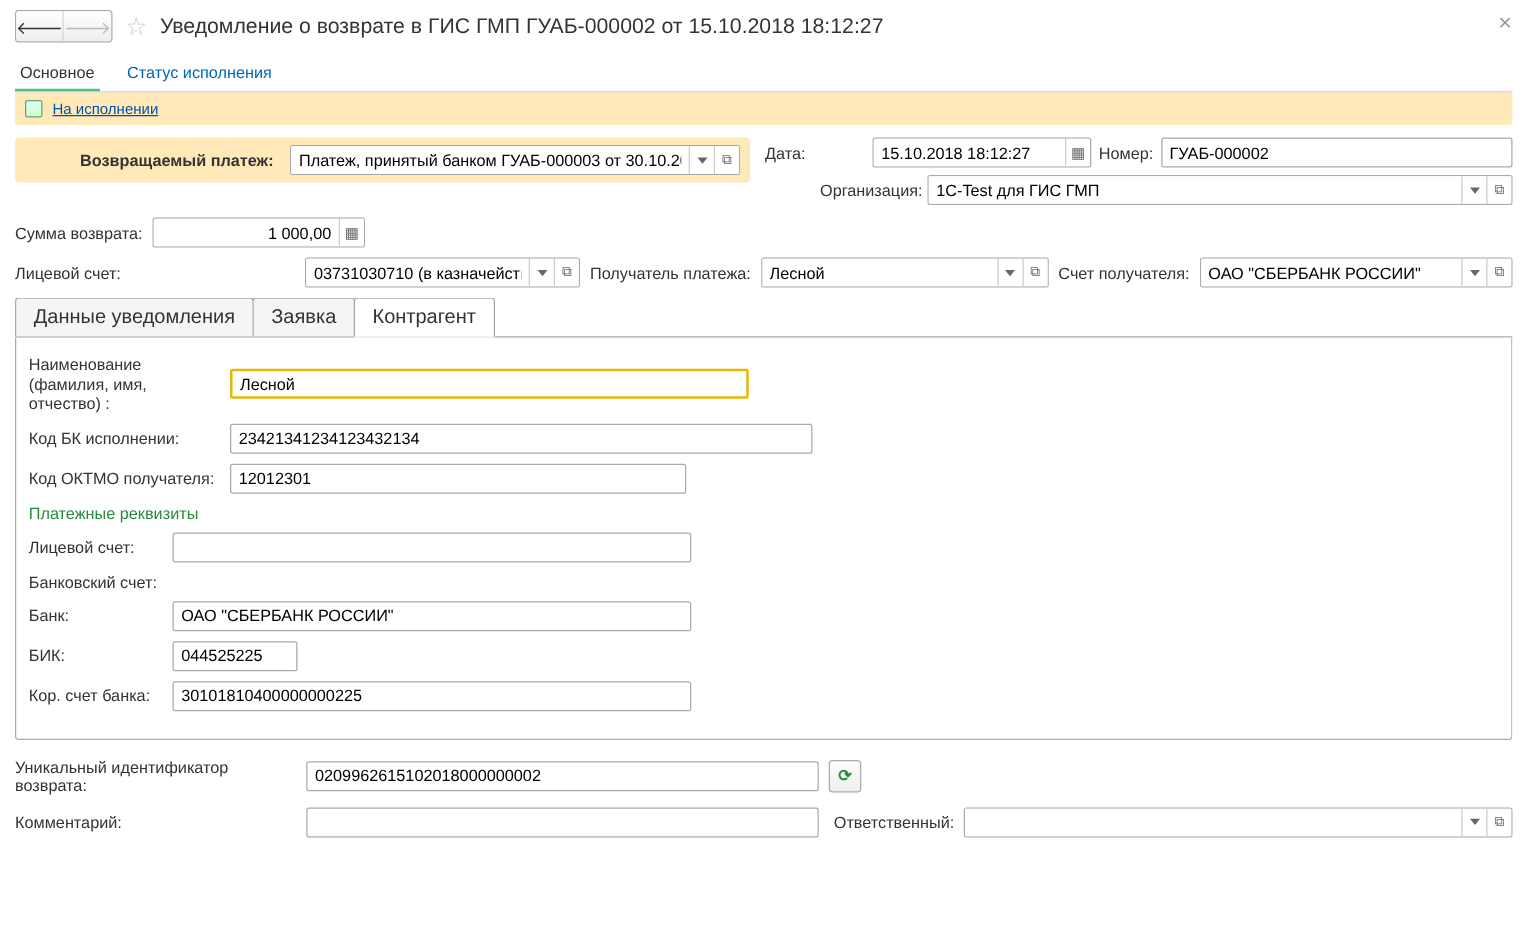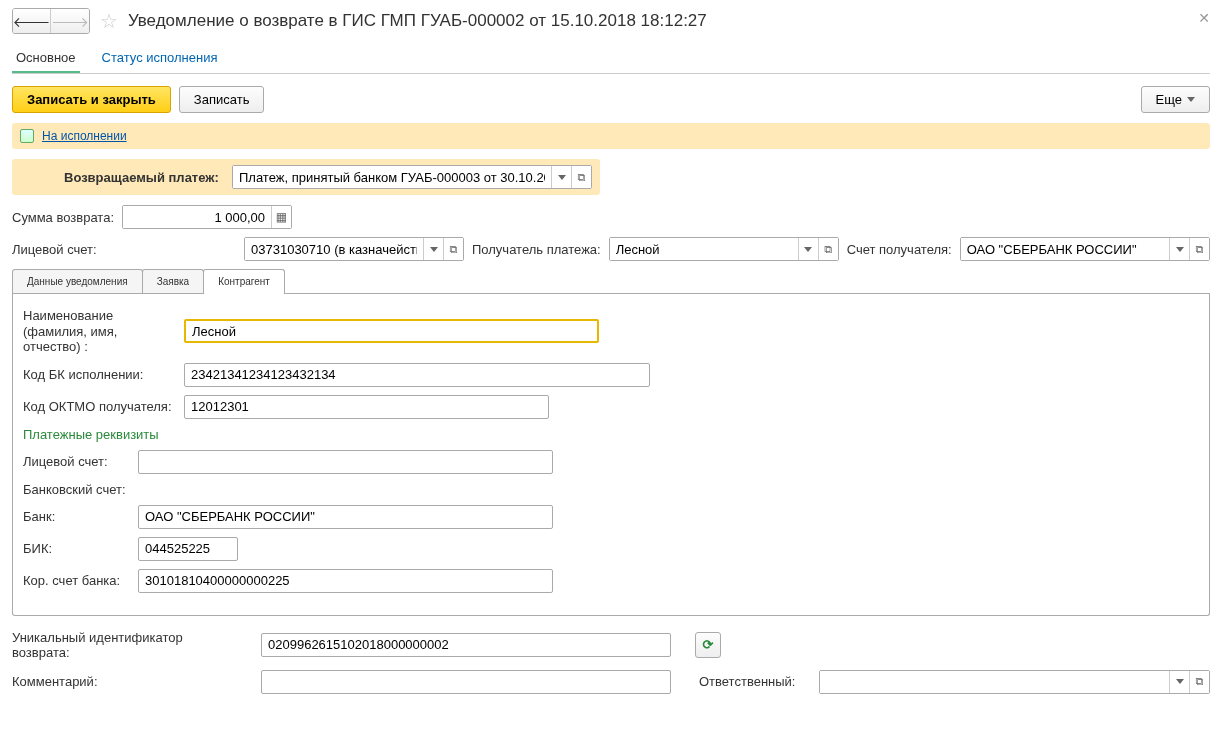--- a/index.html
+++ b/index.html
@@ -188,21 +188,21 @@
       margin-top: 6px;
     }
     .inner-tab {
       padding: 6px 14px;
       border: 1px solid #aaa;
       border-bottom: none;
       margin-right: -1px;
       background: #f5f5f5;
       cursor: pointer;
       border-radius: 3px 3px 0 0;
-      font-size: 10px;
+      font-size: 16px;
     }
     .inner-tab.active {
       background: #fff;
       position: relative;
       z-index: 1;
     }
     .inner-tab.active::after {
       content: '';
       position: absolute;
       left: 0; right: 0; bottom: -1px;
@@ -241,21 +241,21 @@
       display: flex;
       align-items: center;
       gap: 10px;
       margin-bottom: 8px;
     }
     .sub-label { width: 105px; flex-shrink: 0; }
     .footer-rows { margin-top: 14px; }
     .footer-row {
       display: flex;
       align-items: center;
-      gap: 24px;
+      gap: 8px;
       margin-bottom: 10px;
     }
     .footer-label { width: 225px; flex-shrink: 0; }
     .small-btn {
       width: 26px;
       height: 26px;
       border: 1px solid #aaa;
       border-radius: 3px;
       display: flex;
       align-items: center;
@@ -302,28 +302,20 @@
     <span class="star-icon">☆</span>
     <span class="title">Уведомление о возврате в ГИС ГМП ГУАБ-000002 от 15.10.2018 18:12:27</span>
     <span class="close-x">✕</span>
   </div>
 
   <div class="tabs-line">
     <div class="tab-link active">Основное</div>
     <div class="tab-link">Статус исполнения</div>
   </div>
 
-  <div class="toolbar">
-    <button class="btn primary">Записать и закрыть</button>
-    <button class="btn">Записать</button>
-    <button class="btn more">
-      <span>Еще</span>
-      <span class="chevron"></span>
-    </button>
-  </div>
 
   <div class="status-bar">
     <span class="doc-icon"></span>
     <span class="status-link">На исполнении</span>
   </div>
 
   <div class="top-grid">
     <div class="left-col">
       <div class="yellow-block">
         <div class="field-row">
@@ -331,20 +323,41 @@
           <div class="input-group" style="flex:1">
             <input value="Платеж, принятый банком ГУАБ-000003 от 30.10.2018 0:00:0" style="">
             <div class="input-btn">
                 <span class="chevron"></span>
               </div>
             <div class="input-btn expand-icon"></div>
           </div>
         </div>
       </div>
     </div>
+    <div class="right-col">
+      <div class="field-row">
+        <span class="label" style="width:80px">Дата:</span>
+        <div class="input-group" style="width:175px">
+          <input value="15.10.2018 18:12:27" style="">
+          <div class="input-btn cal-icon"></div>
+        </div>
+        <span class="label">Номер:</span>
+        <input class="plain-input" style="flex: 1 1 0%;" value="ГУАБ-000002">
+      </div>
+      <div class="field-row">
+        <span class="label" style="width:80px">Организация:</span>
+        <div class="input-group" style="flex:1">
+          <input value="1С-Test для ГИС ГМП" style="">
+          <div class="input-btn">
+              <span class="chevron"></span>
+            </div>
+          <div class="input-btn expand-icon"></div>
+        </div>
+      </div>
+    </div>
   </div>
 
   <div class="bottom-area">
     <div class="row2">
       <span class="label">Сумма возврата:</span>
       <div class="input-group" style="width:170px">
         <input class="right" style="text-align: right;" value="1 000,00">
         <div class="input-btn cal-icon"></div>
       </div>
     </div>

